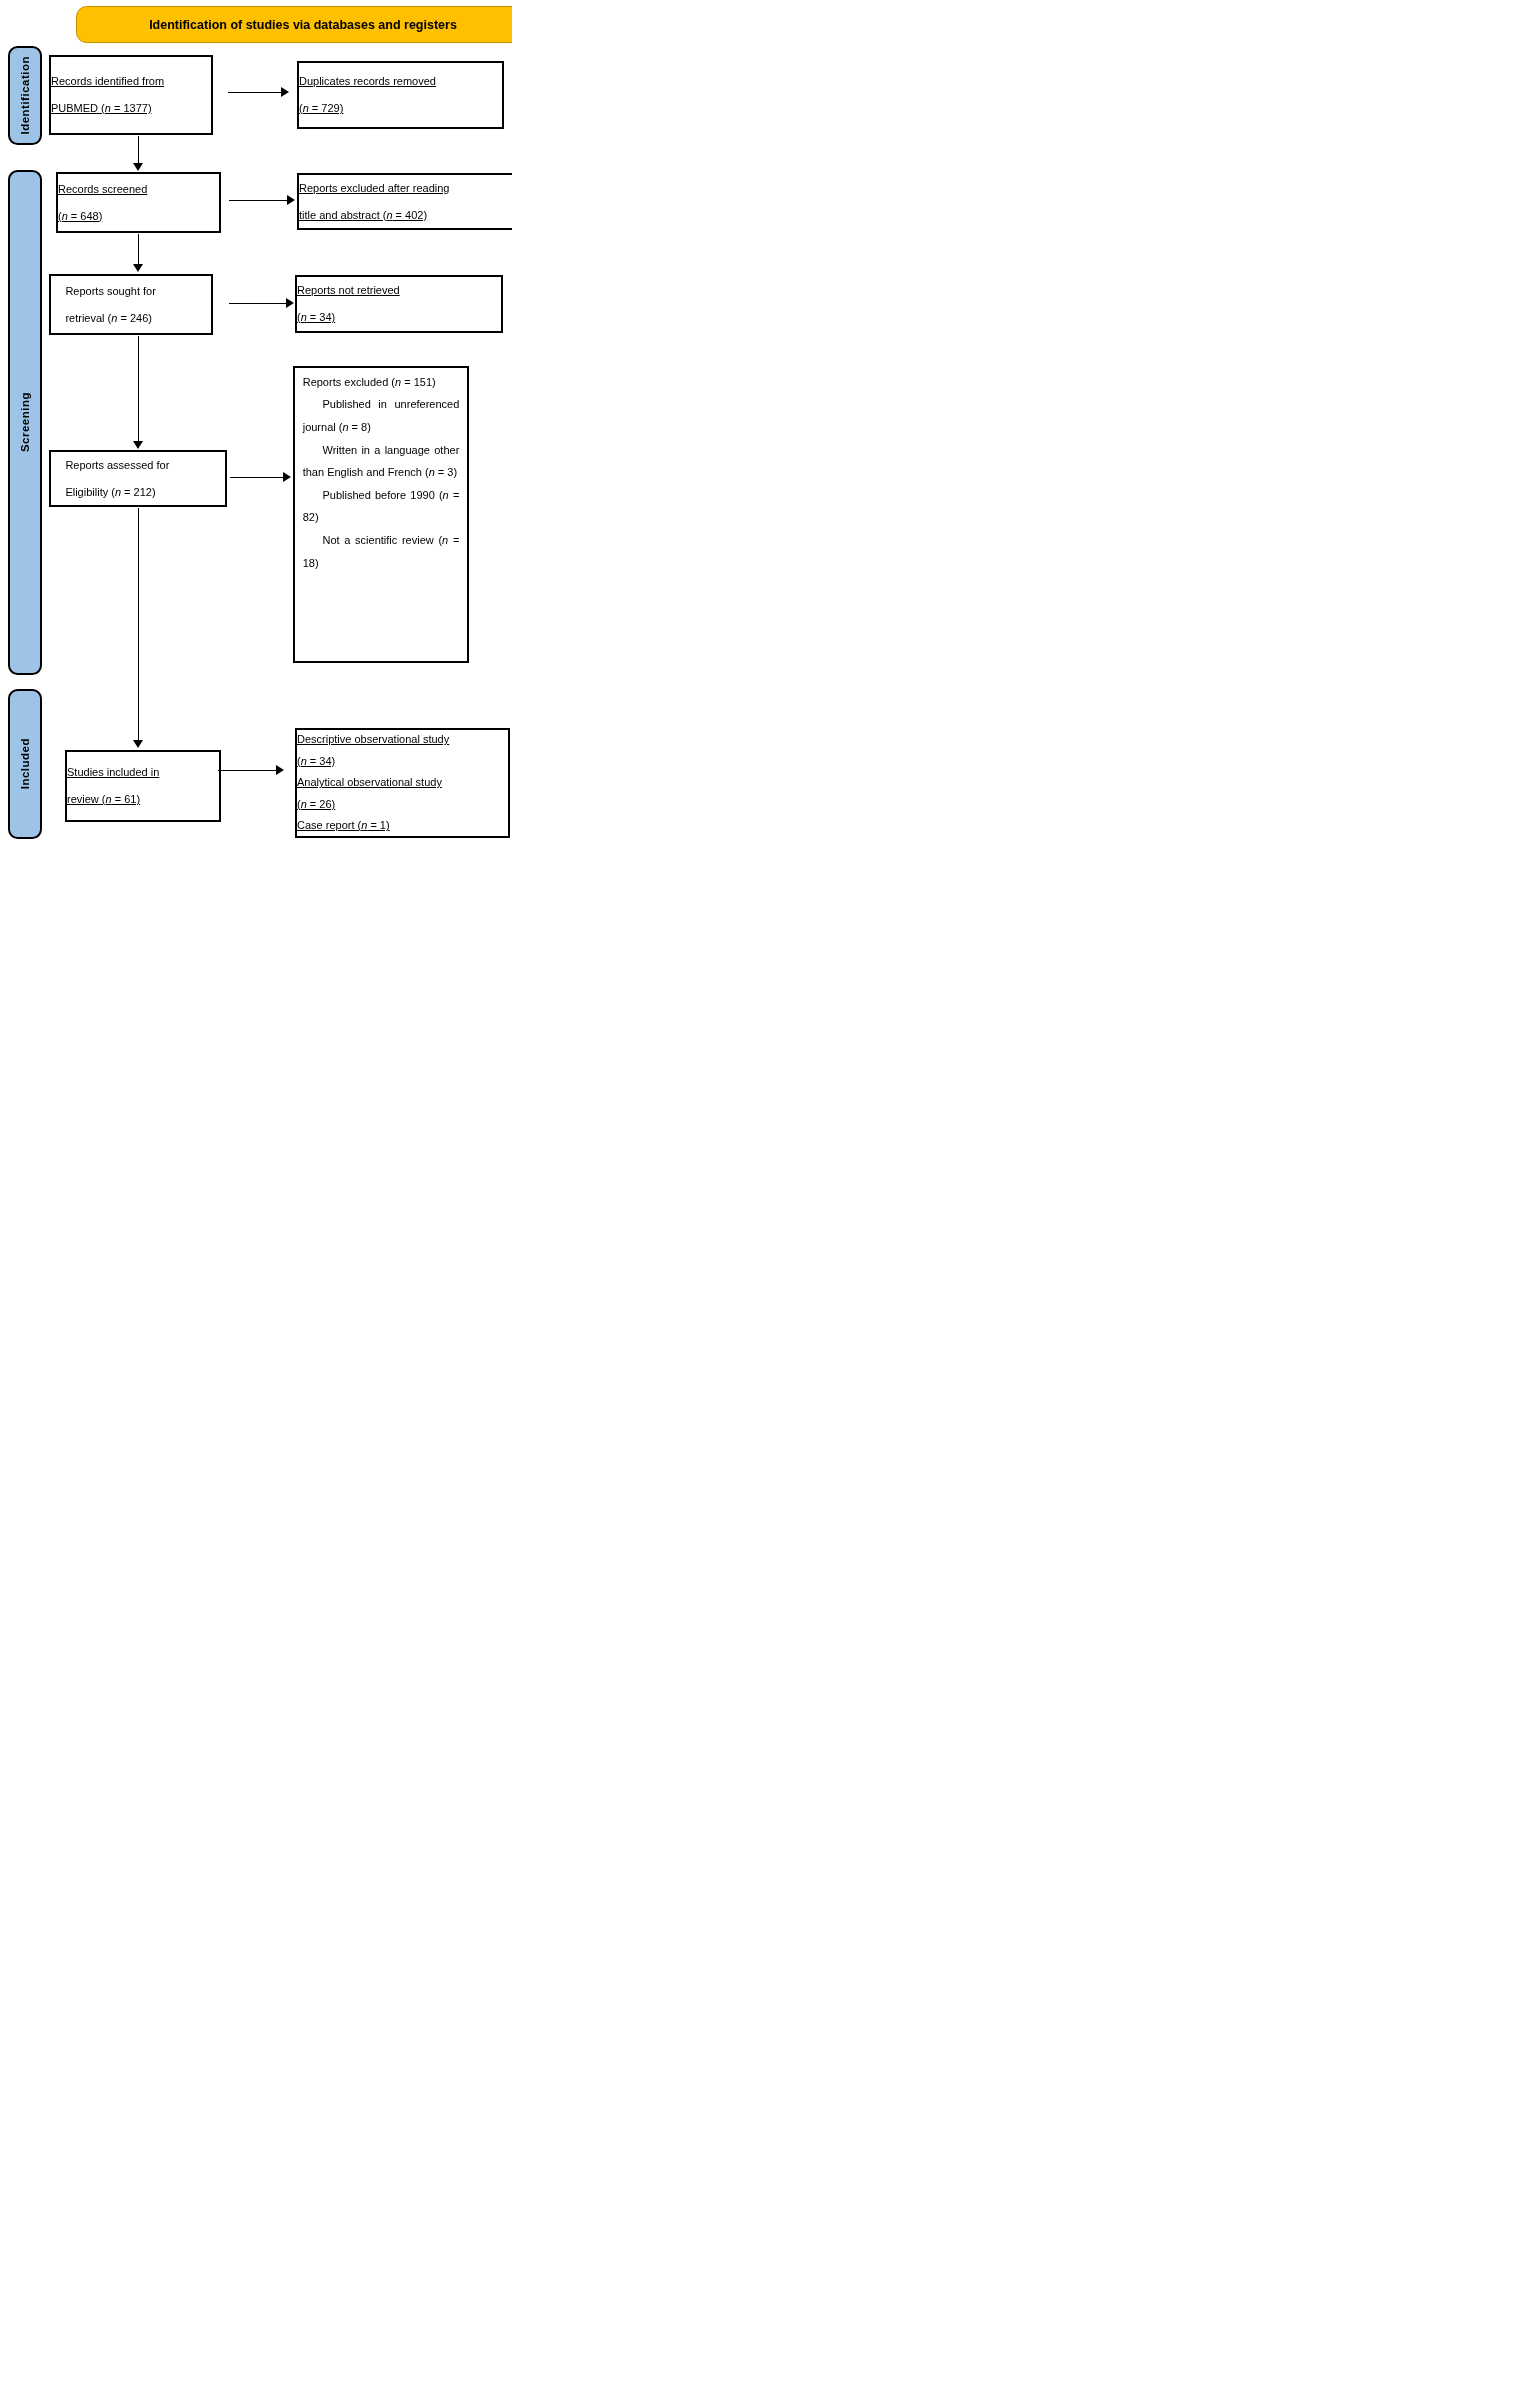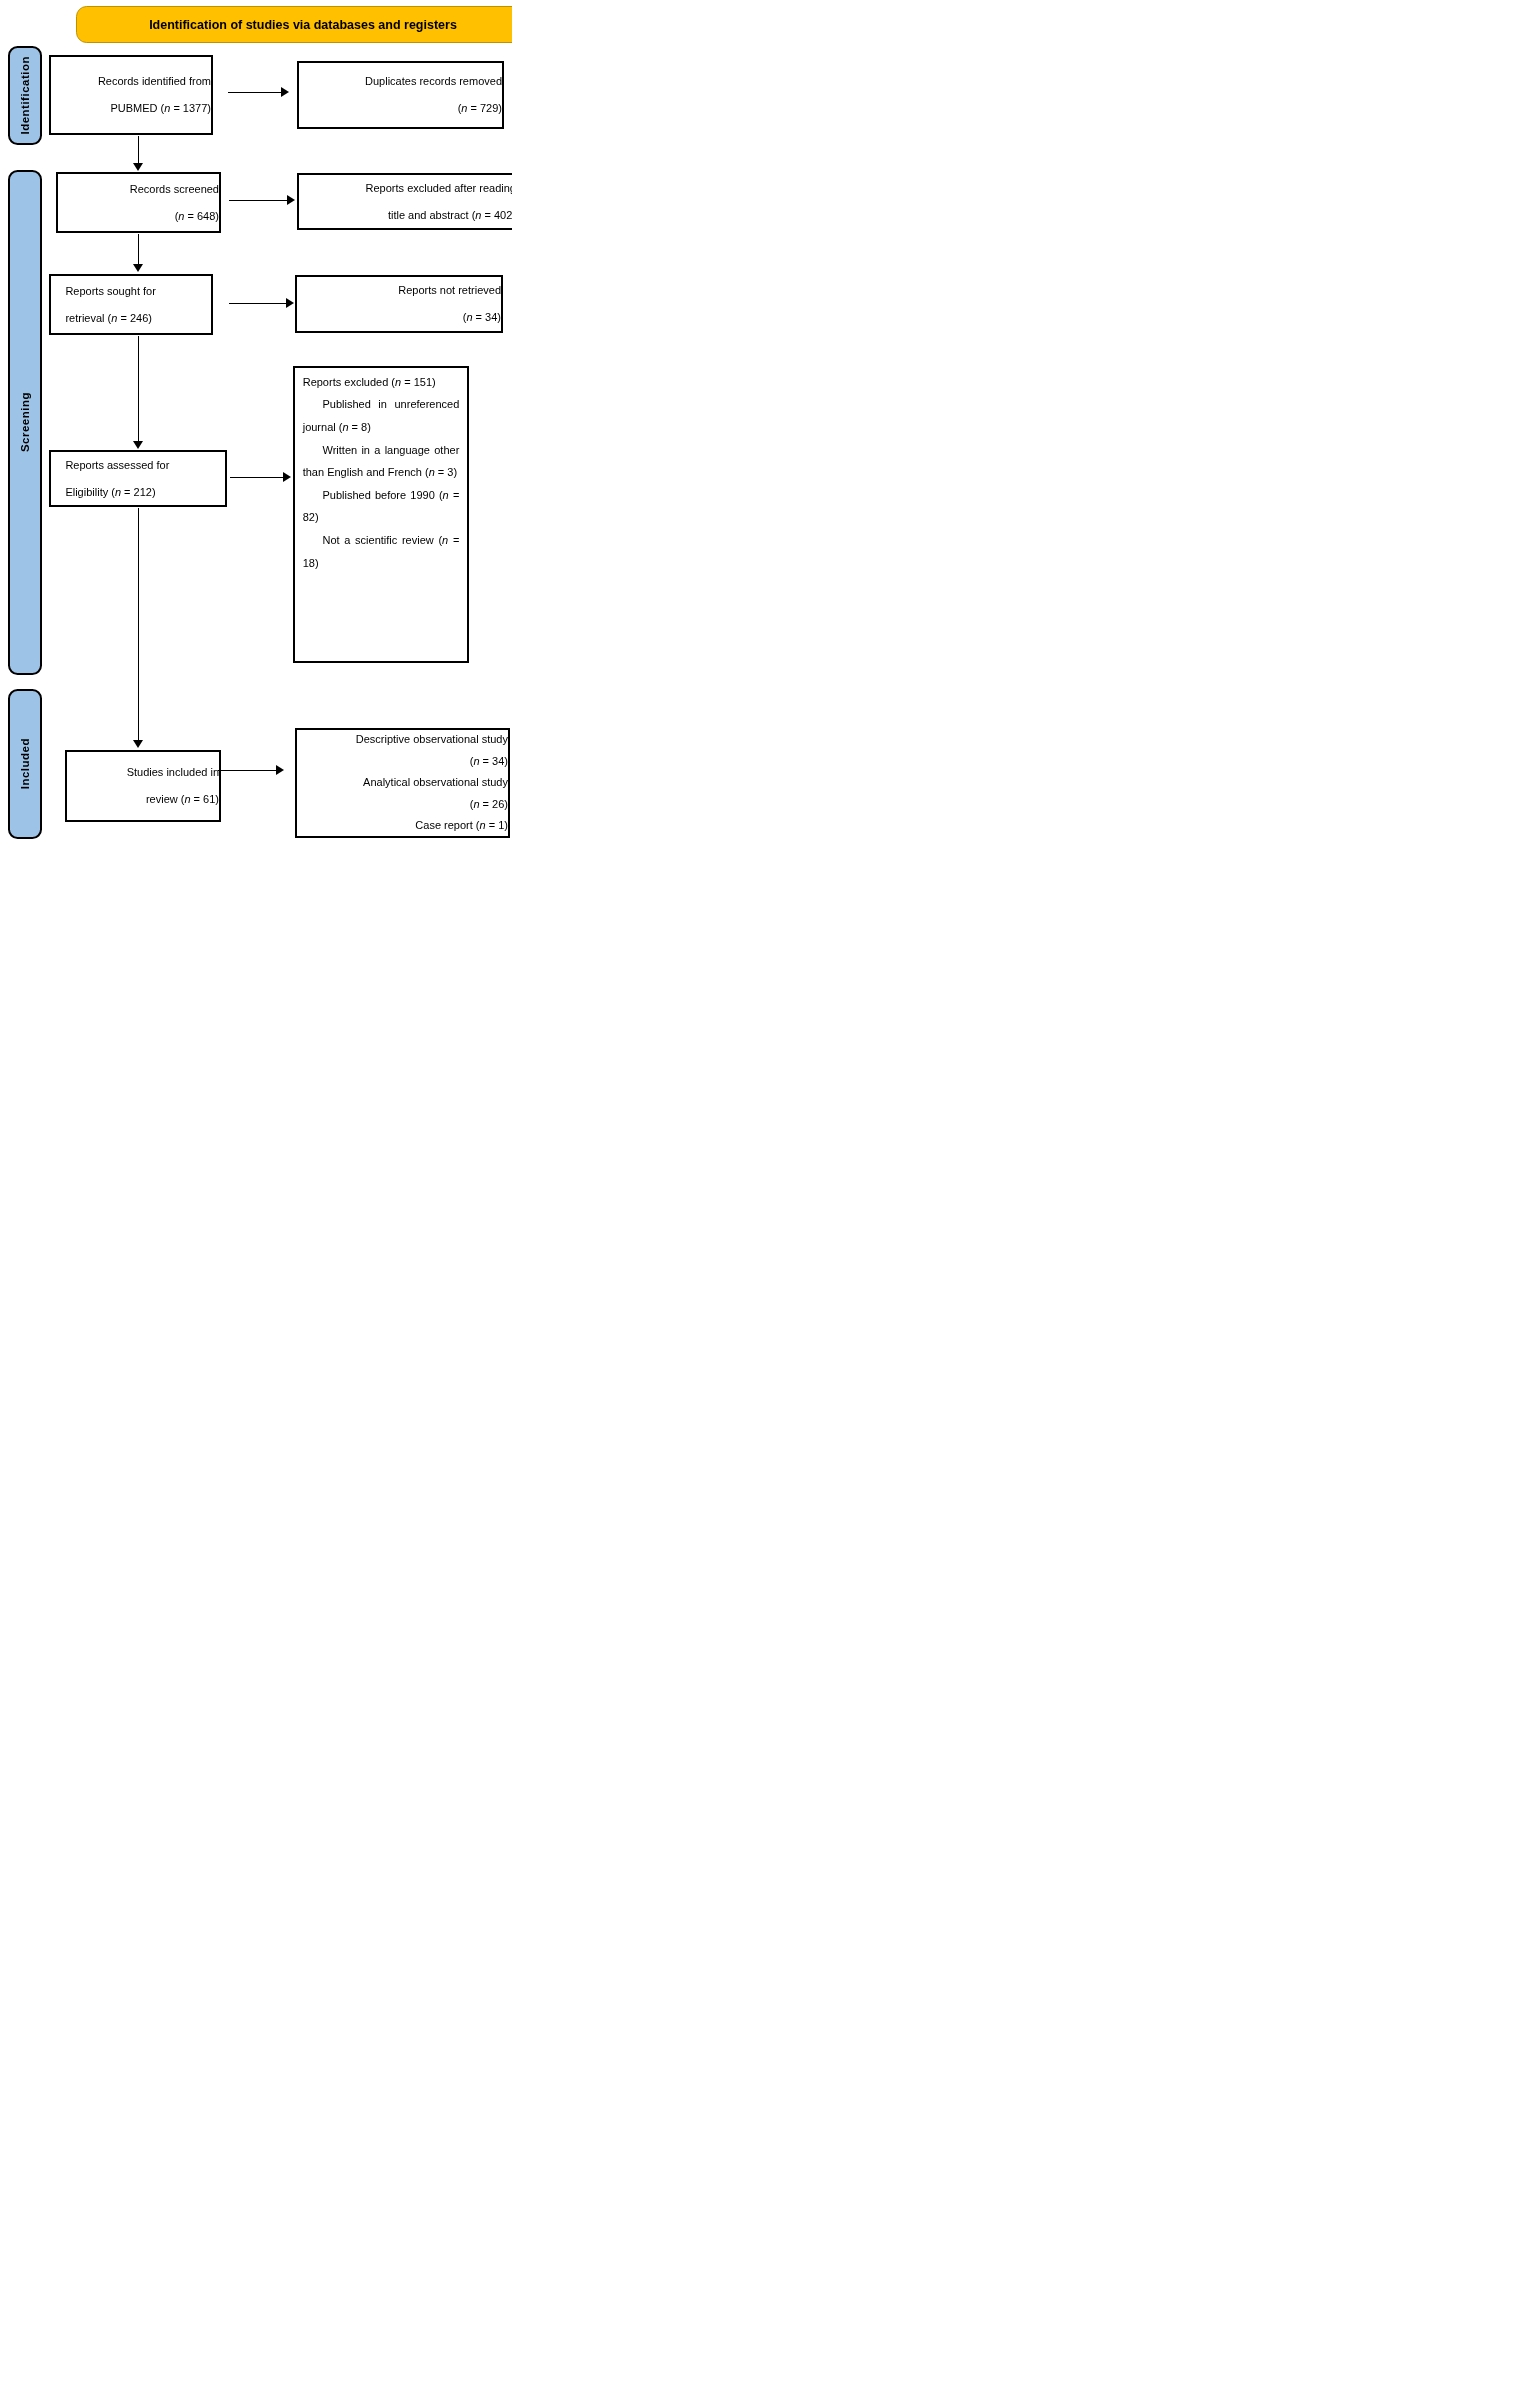--- a/index.html
+++ b/index.html
@@ -23,21 +23,21 @@
     writing-mode:vertical-rl; transform:rotate(180deg);
     font-size:11.5px; font-weight:bold; letter-spacing:0.5px; white-space:nowrap;
   }
 
   
   .fbox {
     position:absolute; background:#fff; border:2.4px solid #000; box-sizing:border-box;
     display:flex; flex-direction:column; justify-content:center;
     font-size:11px;
   }
-  .fbox.center { align-items:flex-end; text-align:center; }
+  .fbox.center { align-items:flex-start; text-align:center;text-decoration:underline; }
   .fbox.left   { align-items:flex-start; text-align:left; padding-left:14.4px; padding-right:4.8px; }
   .fbox .line  { line-height:27px; white-space:nowrap; }
   .fbox.tight .line { line-height:21.6px; }
 
   
   .bigbox {
     position:absolute; background:#fff; border:2.4px solid #000; box-sizing:border-box;
     font-size:11px; line-height:22.6px; padding:2.9px 7.7px 1.9px 7.7px; text-align:left;
   }
   .bigbox .rx-header { text-align:left; }

